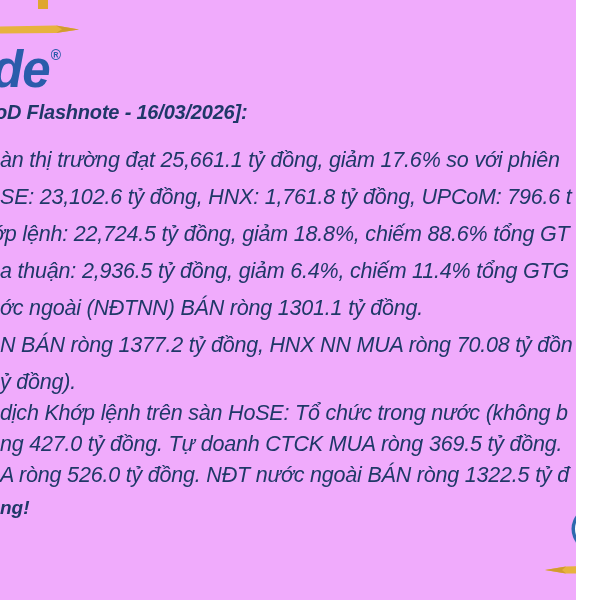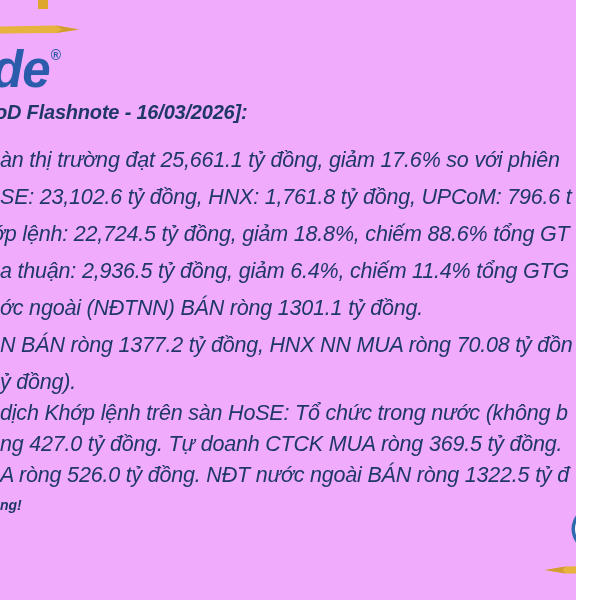--- a/index.html
+++ b/index.html
@@ -20,21 +20,21 @@
     white-space:nowrap;text-indent:-5px;letter-spacing:-0.2px;
   }
   
   .para{position:absolute;left:0;right:-40px;font-size:21.5px;letter-spacing:-0.2px;}
   .para div{white-space:nowrap;}
   .para1{top:142px;}
   .para1 div{line-height:37px;}
   .para1 div:nth-child(3){text-indent:-8px;}
   .para2{top:398px;}
   .para2 div{line-height:31px;}
-  .closing{position:absolute;left:0;top:497px;font-size:14px;font-weight:bold;white-space:nowrap;}
+  .closing{position:absolute;left:0;top:497px;font-size:19px;font-weight:bold;white-space:nowrap;}
 </style>
 </head>
 <body>
 
 <div id="stage">
 
   <svg class="deco" style="left:36px;top:0;" width="16" height="12" viewBox="0 0 16 12">
     <rect x="2" y="0" width="10" height="9" fill="#dfa62e"></rect>
   </svg>
 

